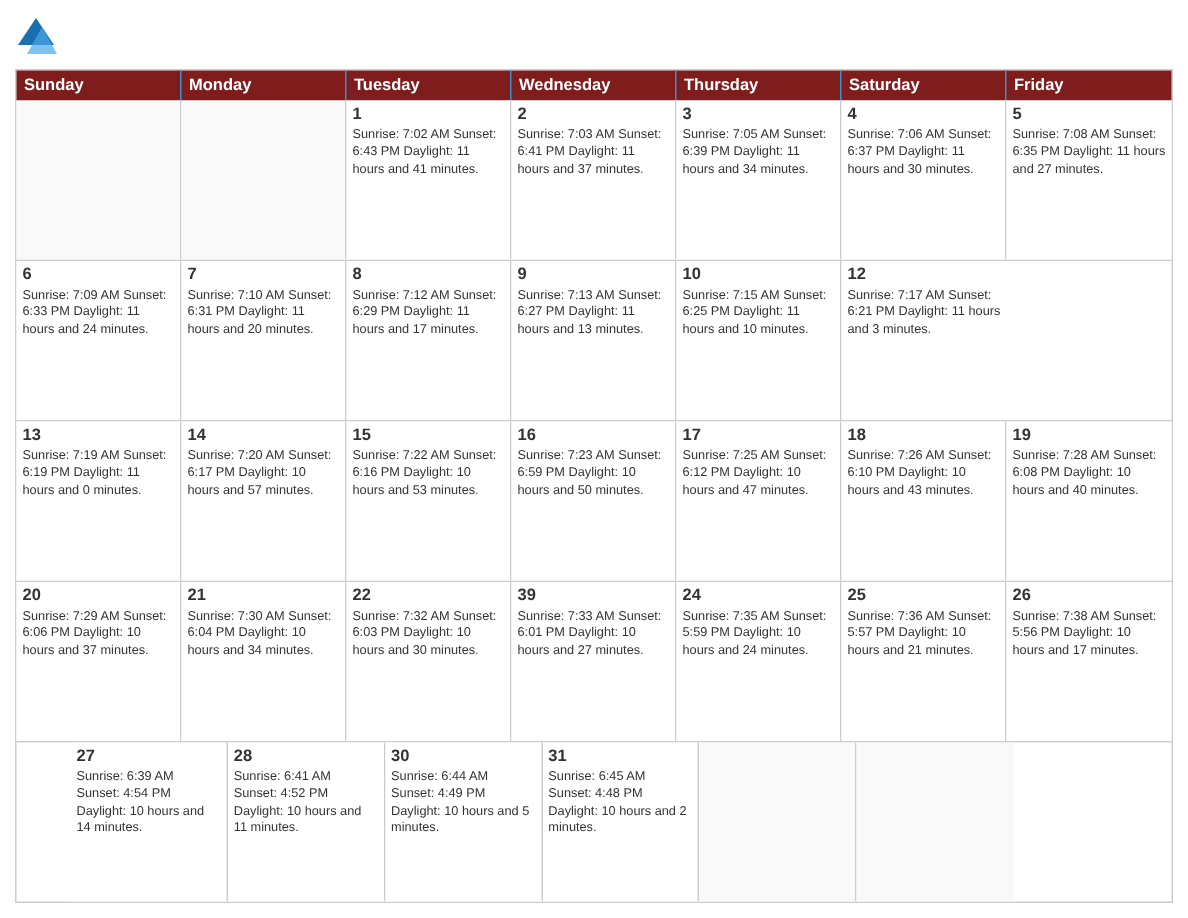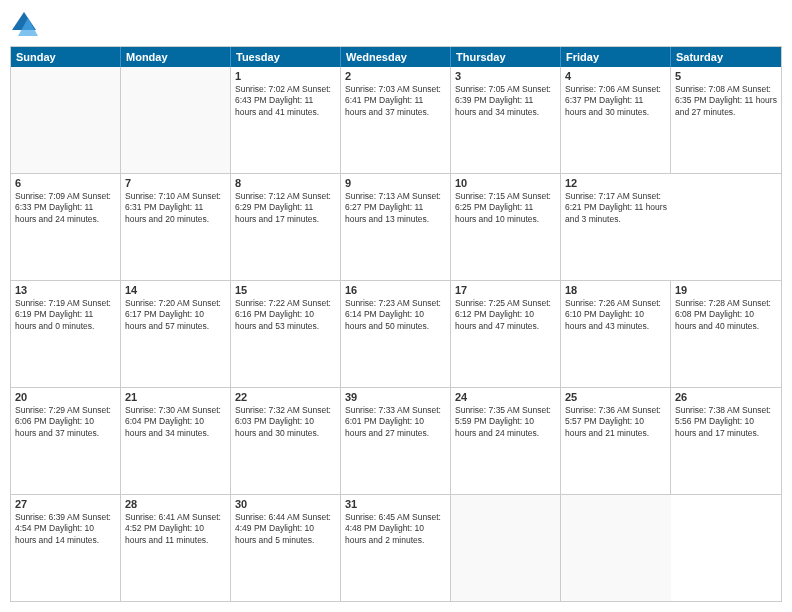--- a/index.html
+++ b/index.html
@@ -54,21 +54,21 @@
     }
     .calendar {
       flex: 1;
       display: flex;
       flex-direction: column;
       border: 1px solid #ccc;
     }
     .cal-header {
       display: grid;
       grid-template-columns: repeat(7, 1fr);
-      background: #0369a1;
+      background: #7f1d1d;
     }
     .cal-header-cell {
       color: #fff;
       font-size: 11px;
       font-weight: bold;
       padding: 4px 5px;
       text-align: left;
       border-right: 1px solid #3a8fcf;
     }
     .cal-header-cell:last-child { border-right: none; }
@@ -76,21 +76,21 @@
       flex: 1;
       display: flex;
       flex-direction: column;
     }
     .cal-row {
       display: grid;
       grid-template-columns: repeat(7, 1fr);
       flex: 1;
       border-bottom: 1px solid #ccc;
     }
-    .cal-row:last-child { border-bottom: none; }
+    .cal-row:last-child { border-bottom: none; margin-left: 36px; }
     .cal-cell {
       border-right: 1px solid #ccc;
       padding: 3px 4px;
       font-size: 9px;
       color: #333;
       vertical-align: top;
       background: #fff;
       min-height: 85px;
     }
     .cal-cell:last-child { border-right: none; }
@@ -128,22 +128,22 @@
     </div>
   </div>
 
   <div class="calendar">
     <div class="cal-header" id="cal-header">
         <div class="cal-header-cell">Sunday</div>
         <div class="cal-header-cell">Monday</div>
         <div class="cal-header-cell">Tuesday</div>
         <div class="cal-header-cell">Wednesday</div>
         <div class="cal-header-cell">Thursday</div>
+        <div class="cal-header-cell">Saturday</div>
         <div class="cal-header-cell">Friday</div>
-        <div class="cal-header-cell">Saturday</div>
       </div>
     <div class="cal-body" id="cal-body">
         <div class="cal-row">
           <div class="cal-cell empty"></div>
           <div class="cal-cell empty"></div>
           <div class="cal-cell">
             <span class="day-num">1</span>
             <div class="cell-info">Sunrise: 7:02 AM
 Sunset: 6:43 PM
 Daylight: 11 hours and 41 minutes.</div>
@@ -226,21 +226,21 @@
           </div>
           <div class="cal-cell">
             <span class="day-num">15</span>
             <div class="cell-info">Sunrise: 7:22 AM
 Sunset: 6:16 PM
 Daylight: 10 hours and 53 minutes.</div>
           </div>
           <div class="cal-cell">
             <span class="day-num">16</span>
             <div class="cell-info">Sunrise: 7:23 AM
-Sunset: 6:14 PM
+Sunset: 6:59 PM
 Daylight: 10 hours and 50 minutes.</div>
           </div>
           <div class="cal-cell">
             <span class="day-num">17</span>
             <div class="cell-info">Sunrise: 7:25 AM
 Sunset: 6:12 PM
 Daylight: 10 hours and 47 minutes.</div>
           </div>
           <div class="cal-cell">
             <span class="day-num">18</span>

